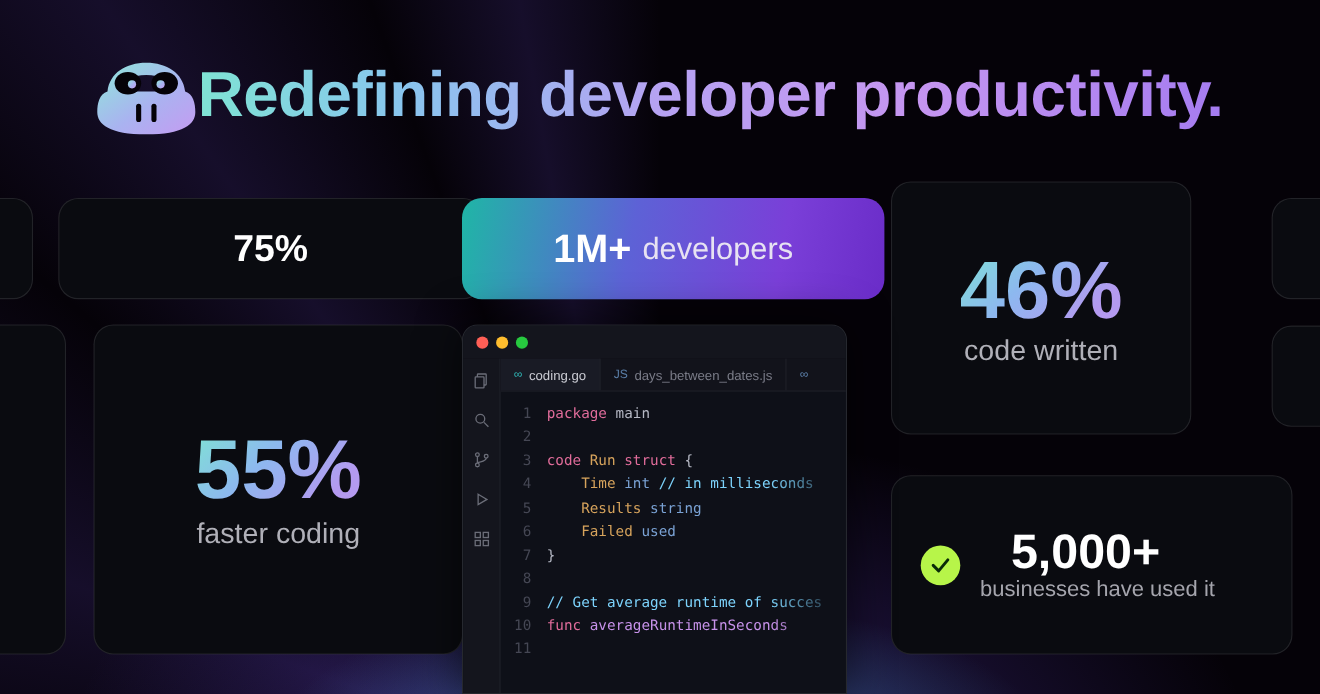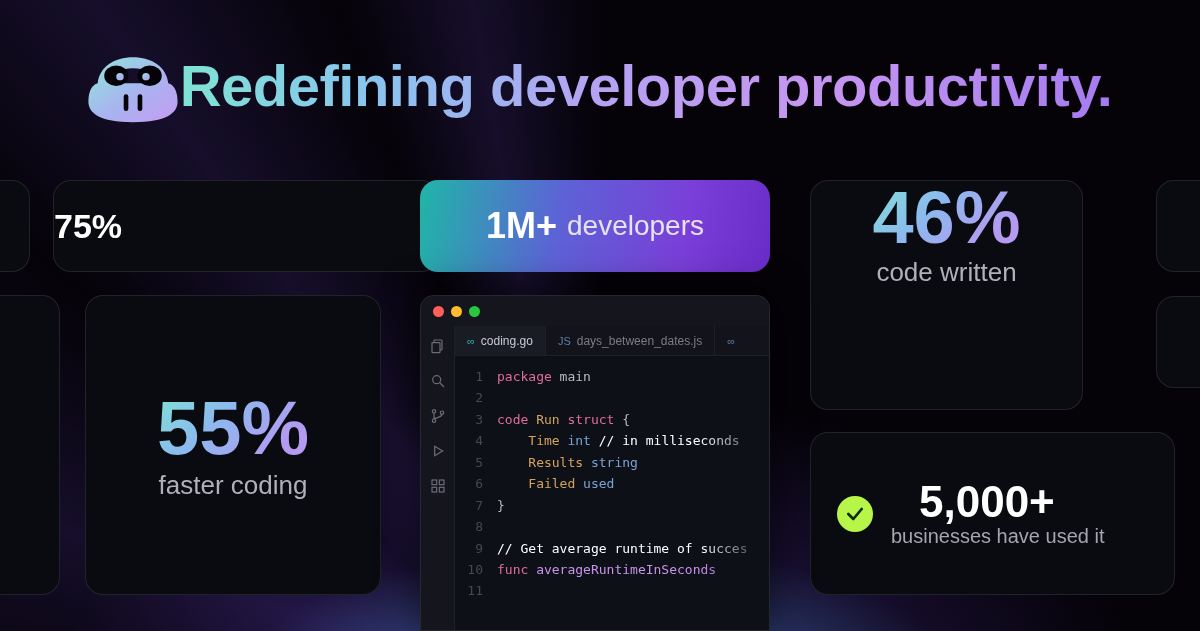--- a/index.html
+++ b/index.html
@@ -56,47 +56,47 @@
   
   .card {
     position: absolute;
     background: #0a0b10;
     border: 1px solid rgba(255,255,255,0.10);
     border-radius: 18px;
   }
 
   
   .c-fulfilled { top: 180px; left: 53px; width: 386px; height: 92px;
-    display: flex; align-items: center; justify-content: space-between; gap: 10px; }
+    display: flex; align-items: center; justify-content: center; gap: 10px; }
   .c-fulfilled .big { font-size: 34px; font-weight: 600; color: #fff; }
   .c-fulfilled .sub { font-size: 28px; color: #8e8e96; }
 
   
   .c-1m {
-    top: 180px; left: 420px; width: 350px; height: 92px;
+    top: 180px; left: 420px; width: 384px; height: 92px;
     display: flex; align-items: center; justify-content: center; gap: 10px;
     background: linear-gradient(100deg, #1fb6a6 0%, #5d62d6 40%, #7a3fd8 75%, #6a2cc8 100%);
     border: none;
   }
   .c-1m .big { font-size: 36px; font-weight: 700; color: #fff; }
   .c-1m .sub { font-size: 28px; color: #e7e2f2; font-weight: 400; }
 
   
-  .c-55 { top: 295px; left: 85px; width: 296px; height: 300px;
+  .c-55 { top: 295px; left: 85px; width: 336px; height: 300px;
     display: flex; flex-direction: column; align-items: center; justify-content: center; }
   .c-55 .big {
     font-size: 76px; font-weight: 700; line-height: 1;
     background: linear-gradient(135deg, #7fe3d4 0%, #8db8ef 40%, #b49af0 80%);
     -webkit-background-clip: text; background-clip: text; color: transparent;
   }
   .c-55 .sub { font-size: 26px; color: #b0b0b8; margin-top: 4px; }
 
   
-  .c-46 { top: 180px; left: 810px; width: 273px; height: 230px;
-    display: flex; flex-direction: column; align-items: center; }
+  .c-46 { top: 165px; left: 810px; width: 273px; height: 230px;
+    display: flex; flex-direction: column; align-items: center; justify-content: center; }
   .c-46 .big {
     font-size: 74px; font-weight: 700; line-height: 1;
     background: linear-gradient(135deg, #7fe3d4 0%, #8db8ef 40%, #b49af0 80%);
     -webkit-background-clip: text; background-clip: text; color: transparent;
   }
   .c-46 .sub { font-size: 26px; color: #b0b0b8; margin-top: 2px; }
 
   
   .c-5k { top: 432px; left: 810px; width: 365px; height: 163px;
     display: flex; align-items: center; gap: 18px; padding: 0 26px; }
@@ -146,21 +146,21 @@
     font-size: 13px; line-height: 1.65; overflow: hidden;
     color: #c9cad2;
     mask-image: linear-gradient(to right, #000 0, #000 78%, transparent 100%);
     -webkit-mask-image: linear-gradient(to right, #000 0, #000 78%, transparent 100%);
   }
   .ed-line { display: flex; white-space: pre; }
   .ed-ln { width: 28px; text-align: right; color: #454754; margin-right: 14px; user-select:none; }
   .tok-kw   { color: #e06c9a; }
   .tok-type { color: #7aa2d4; }
   .tok-id   { color: #d6a35c; }
-  .tok-cm   { color: #ffffff; }
+  .tok-cm   { color: #7dd3fc; }
   .tok-pl   { color: #b5b8c4; }
   .tok-fn   { color: #c792ea; }
 
   
   .c-edge-tl { top: 180px; left: -40px; width: 70px; height: 92px; }
   .c-edge-tr1 { top: 180px; left: 1156px; width: 70px; height: 92px; }
   .c-edge-tr2 { top: 296px; left: 1156px; width: 70px; height: 92px; }
   .c-edge-bl { top: 295px; left: -40px; width: 100px; height: 300px; }
 
 </style>

